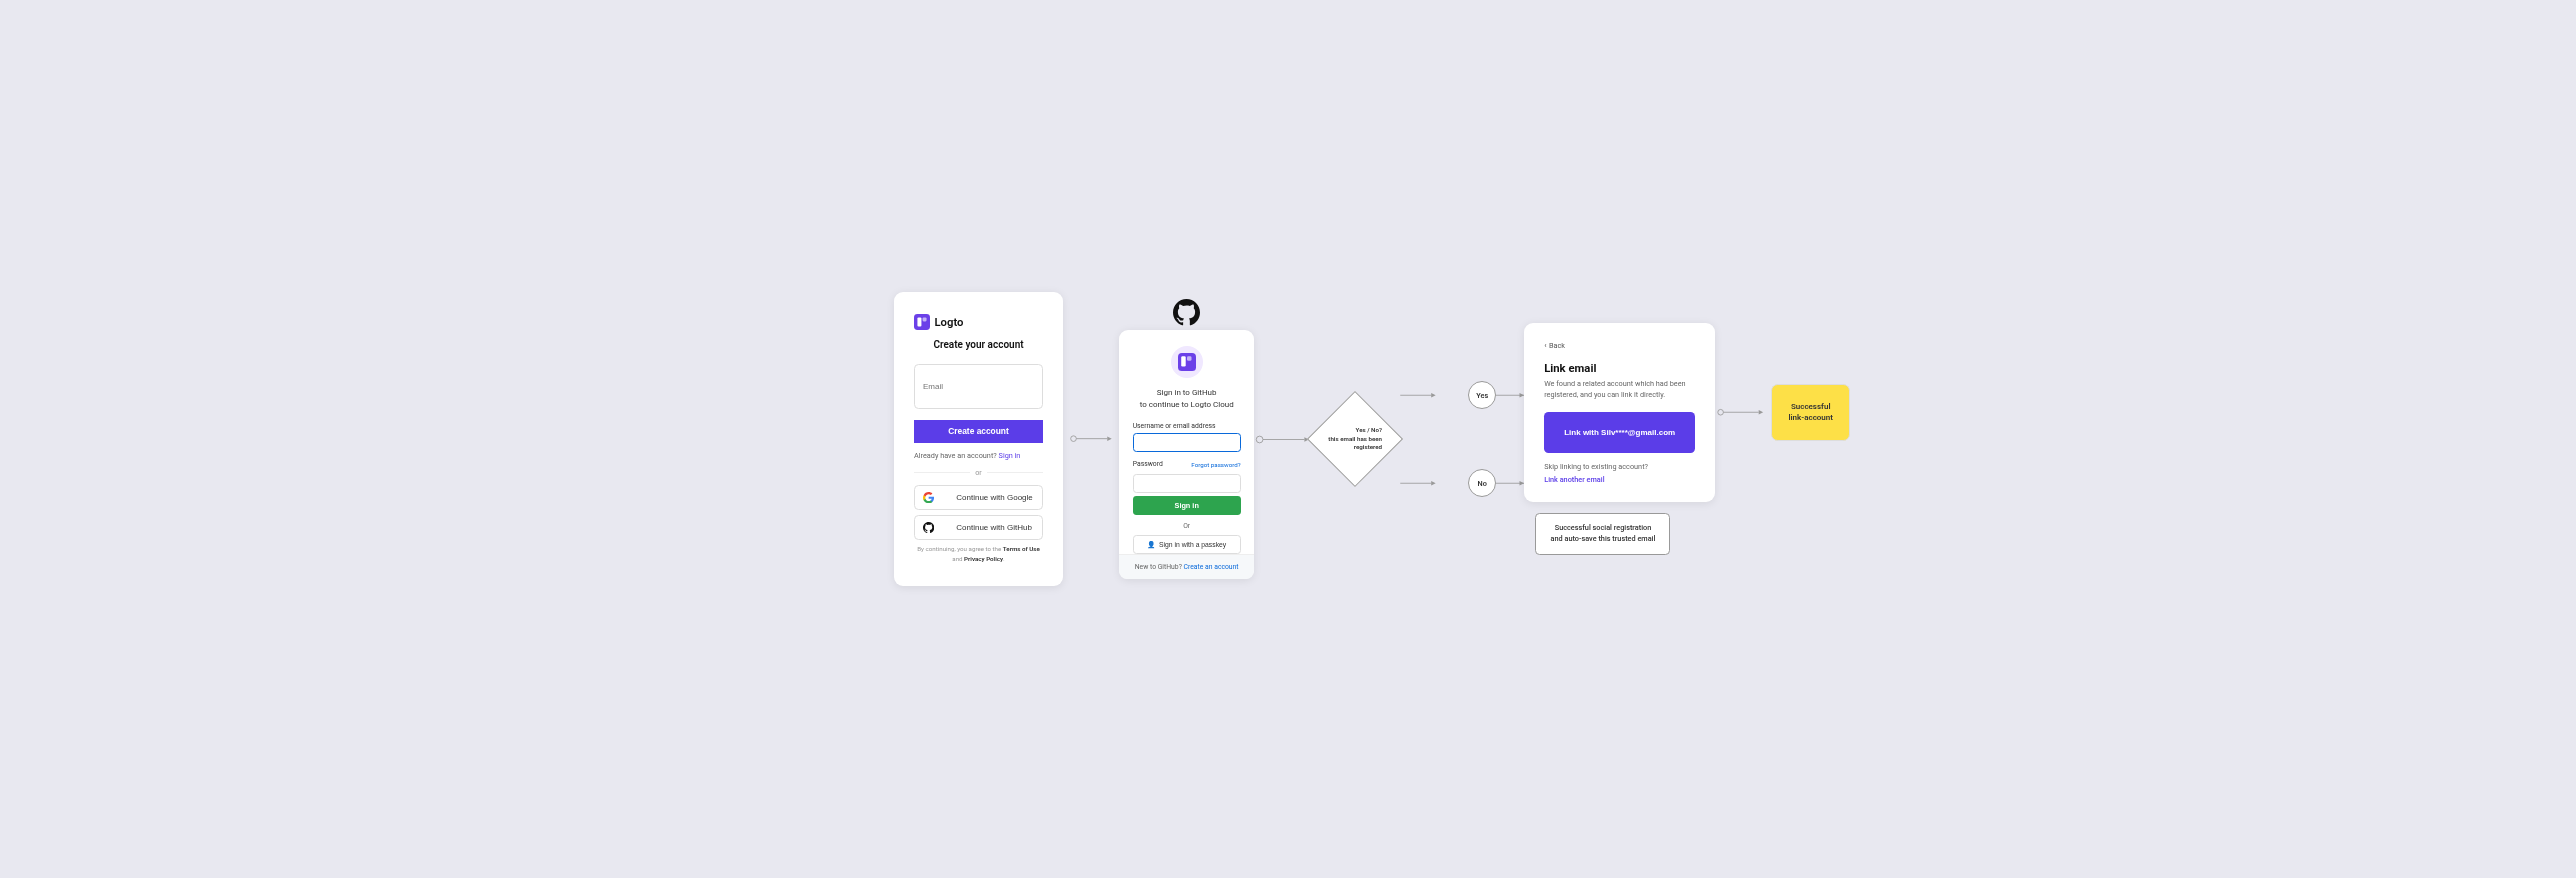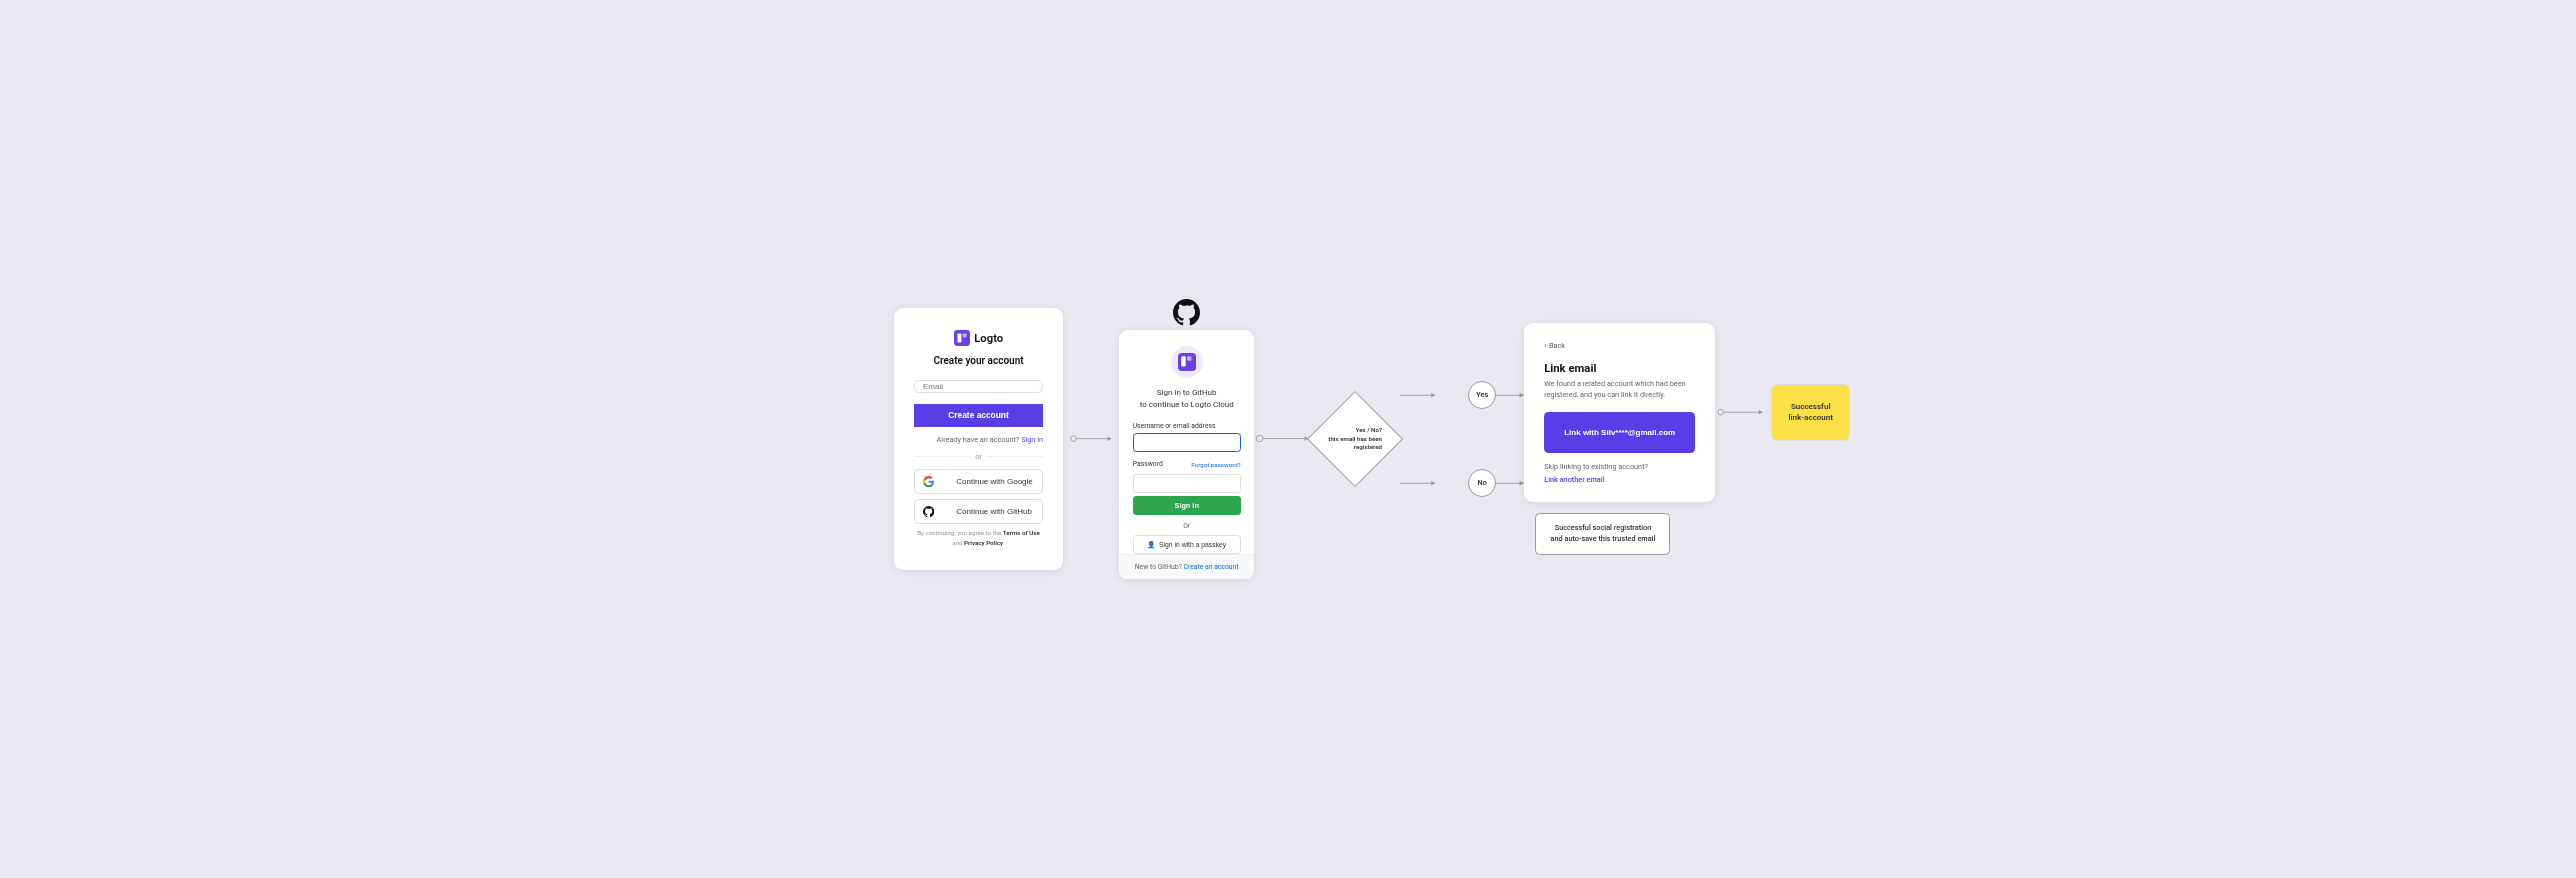--- a/index.html
+++ b/index.html
@@ -30,21 +30,21 @@
     }
 
     .card-1 {
       width: 169px;
       flex-shrink: 0;
     }
 
     .logo-area {
       display: flex;
       align-items: center;
-      justify-content: center;
+      justify-content: flex-start;
       gap: 4.5px;
       margin-bottom: 9px;
     }
 
     .logo-icon {
       width: 16px;
       height: 16px;
     }
 
     .logo-text {
@@ -58,42 +58,42 @@
       font-size: 10px;
       font-weight: 600;
       color: #111;
       margin-bottom: 13.5px;
     }
 
     .email-input {
       width: 100%;
       border: 0.6px solid #ddd;
       border-radius: 4.5px;
-      padding: 1px 8px;
+      padding: 17px 8px;
       font-size: 8px;
       color: #999;
       margin-bottom: 11px;
       outline: none;
     }
 
     .btn-primary {
       width: 100%;
       background: #5b3de8;
       color: #fff;
       border: none;
       border-radius: 0;
       padding: 6.8px;
       font-size: 8.4px;
       font-weight: 600;
       cursor: pointer;
       margin-bottom: 8px;
     }
 
     .sign-in-text {
-      text-align: right;
+      text-align: left;
       font-size: 7.3px;
       color: #666;
       margin-bottom: 8px;
     }
 
     .sign-in-text a {
       color: #5b3de8;
       text-decoration: none;
     }
 

